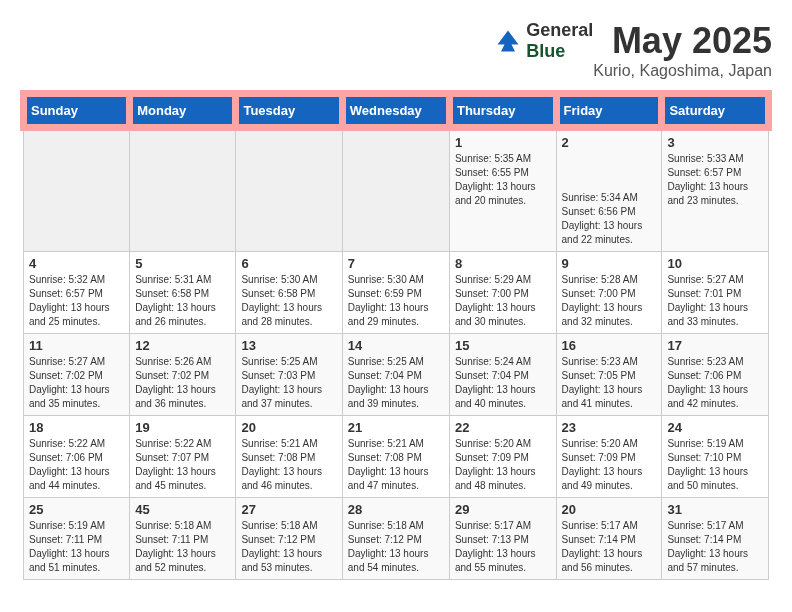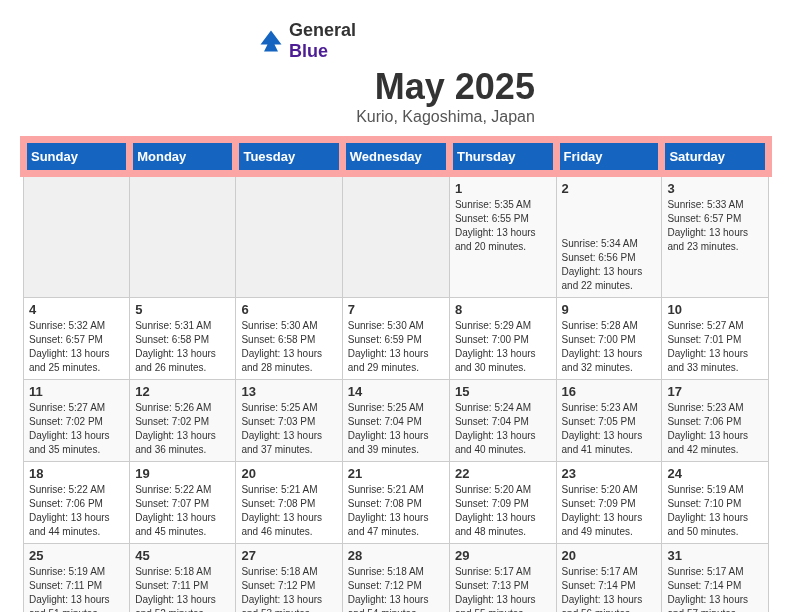--- a/index.html
+++ b/index.html
@@ -5,41 +5,40 @@
     * { box-sizing: border-box; margin: 0; padding: 0; }
     body {
       font-family: Arial, sans-serif;
       background: #fff;
       width: 792px;
       min-height: 612px;
       padding: 20px;
     }
     .header-area {
       display: flex;
-      justify-content: center;
+      justify-content: flex-end;
       align-items: flex-start;
       margin-bottom: 10px;
     }
     .logo {
       display: flex;
       align-items: center;
       gap: 4px;
     }
     .logo-icon {
       width: 28px;
       height: 28px;
     }
     .title-area {
       text-align: right;
     }
     .month-title {
       font-size: 36px;
       font-weight: bold;
       color: #333;
-      margin-top: 46px;
     }
     .location-title {
       font-size: 16px;
       color: #555;
     }
     .calendar-table {
       width: 100%;
       border-collapse: collapse;
       border: 1px solid #ccc;
     }
@@ -85,21 +84,21 @@
 </head>
 <body>
 
 <div class="header-area">
   <div class="logo">
     <svg class="logo-icon" viewBox="0 0 32 32">
       <polygon points="16,4 28,20 20,20 24,28 8,28 12,20 4,20" fill="#1565c0"></polygon>
     </svg>
     <div>
       <span style="font-size:18px;font-weight:bold;color:#333;">General</span><br>
-      <span style="font-size:18px;font-weight:bold;color:#4c1d95;">Blue</span>
+      <span style="font-size:18px;font-weight:bold;color:#14532d;">Blue</span>
     </div>
   </div>
   <div class="title-area">
     <div class="month-title">May 2025</div>
     <div class="location-title">Kurio, Kagoshima, Japan</div>
   </div>
 </div>
 
 <table class="calendar-table">
   <thead>

